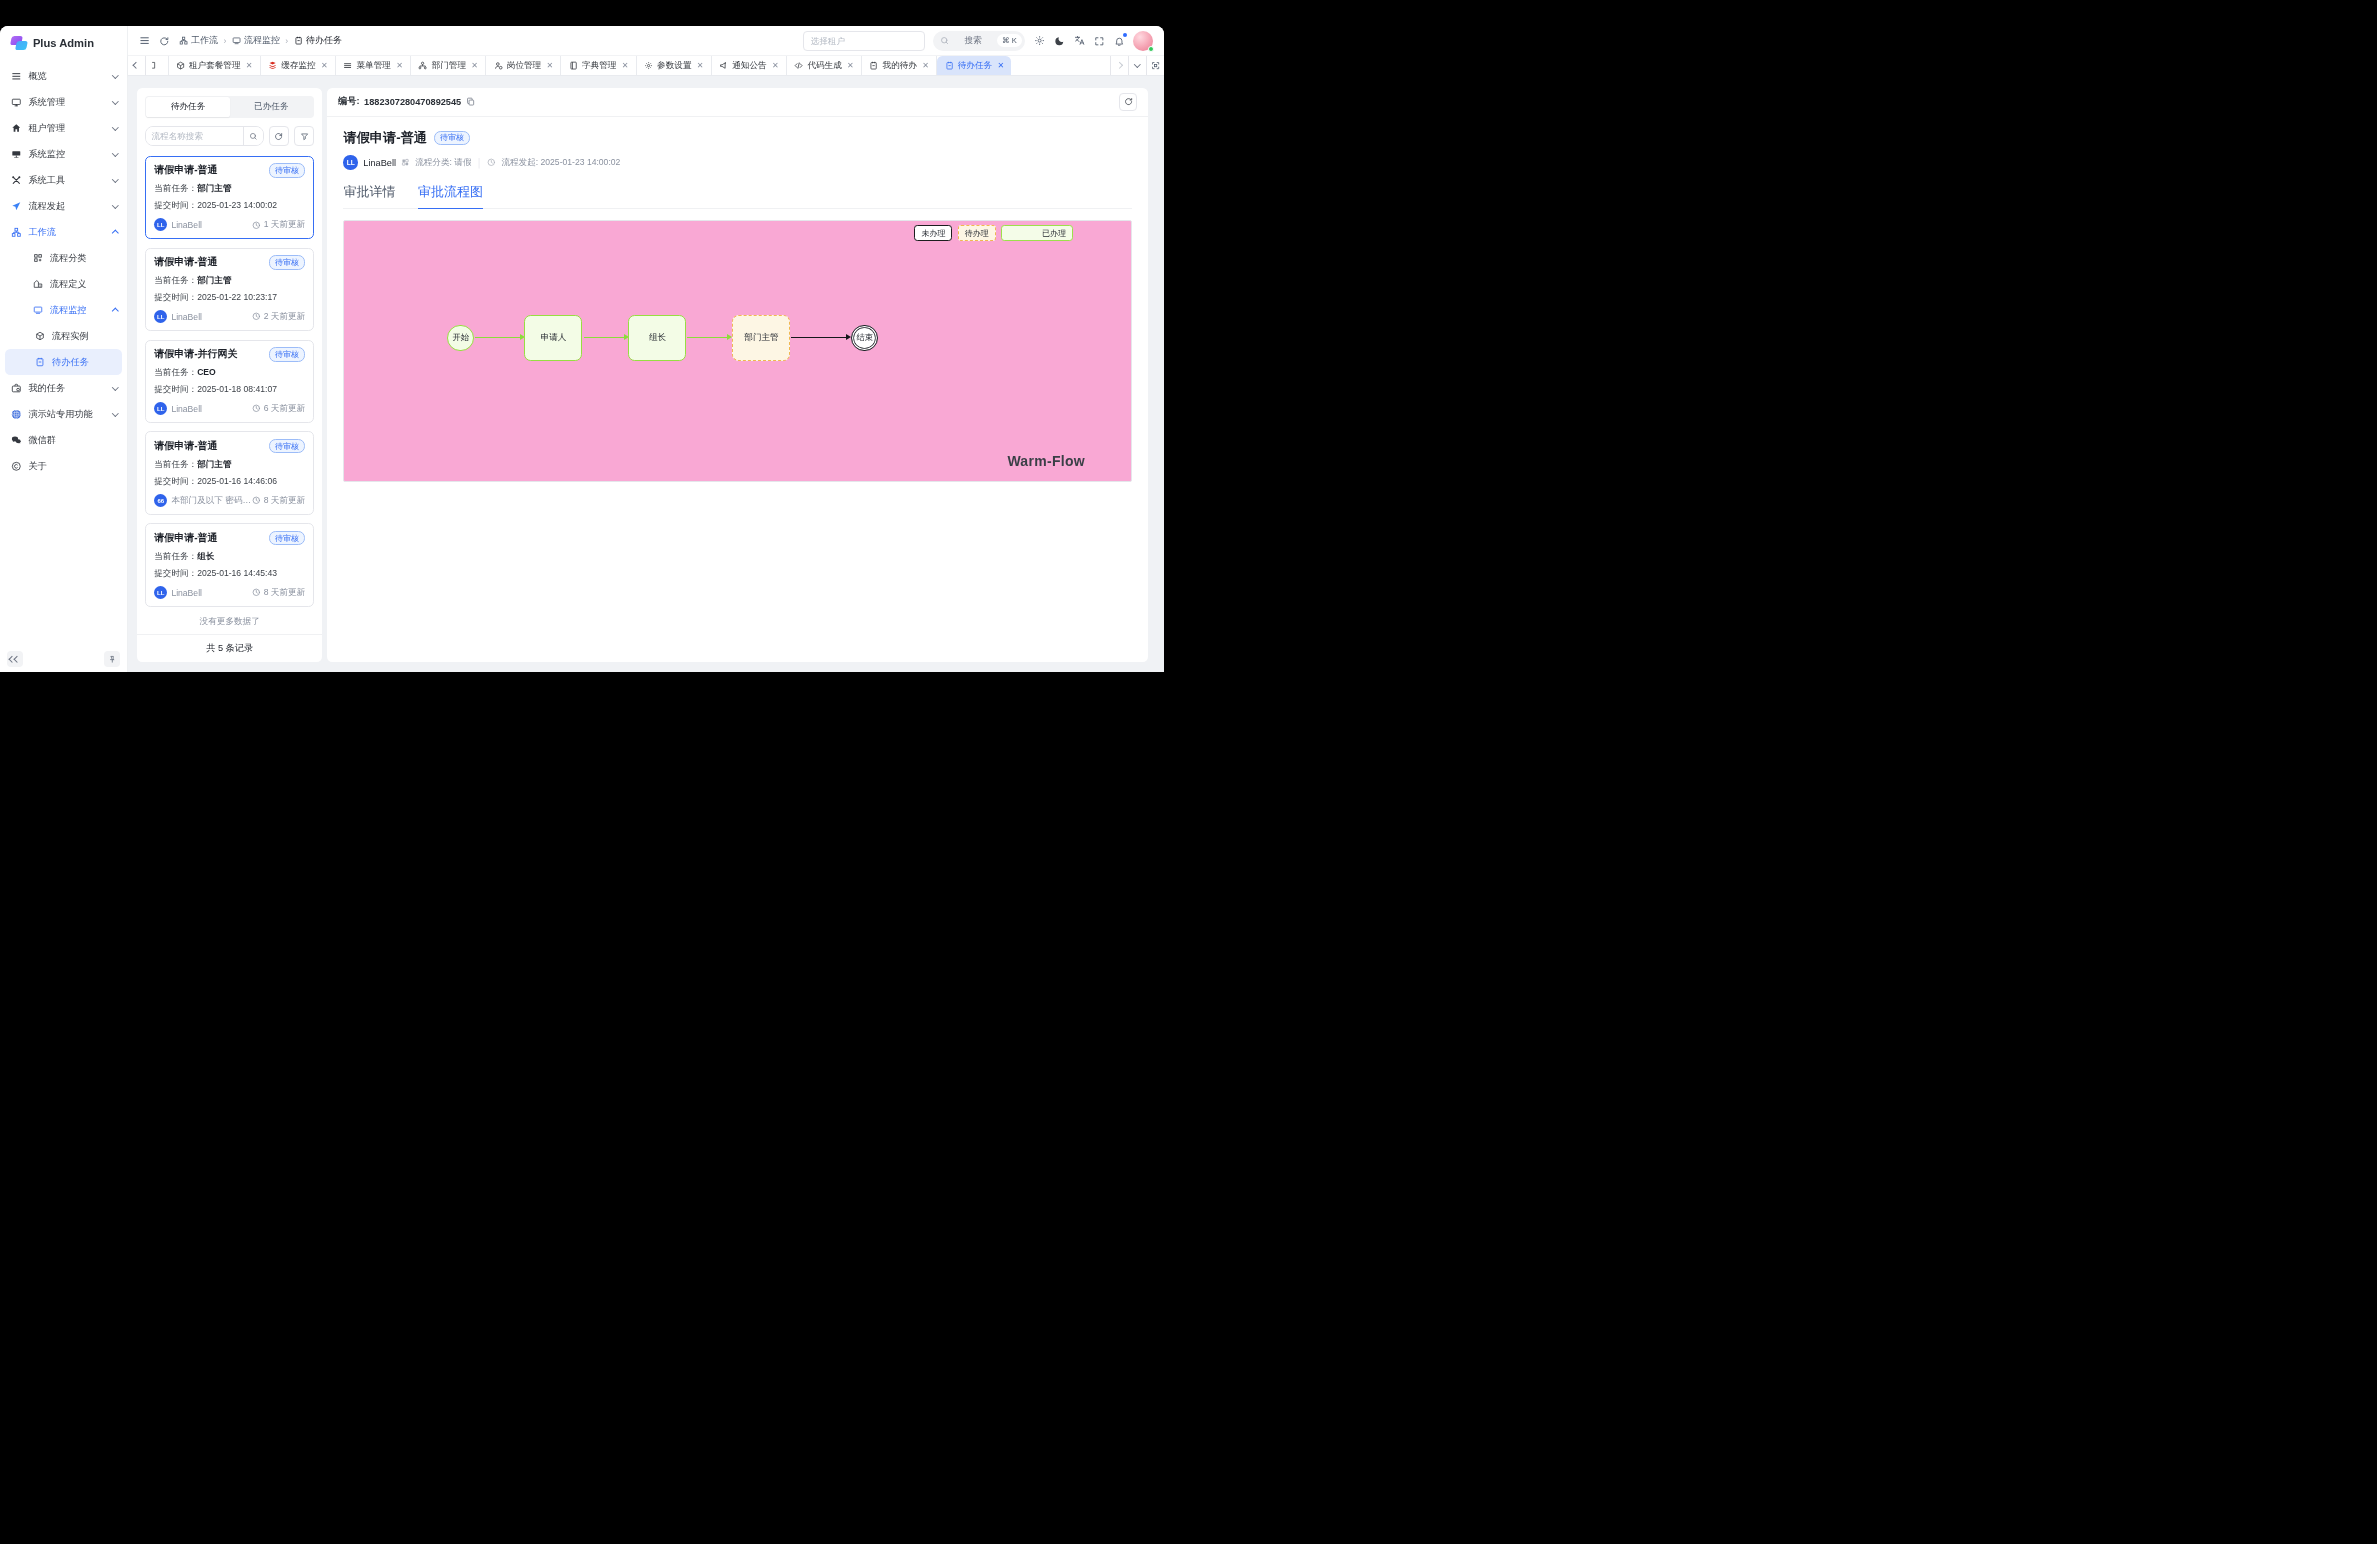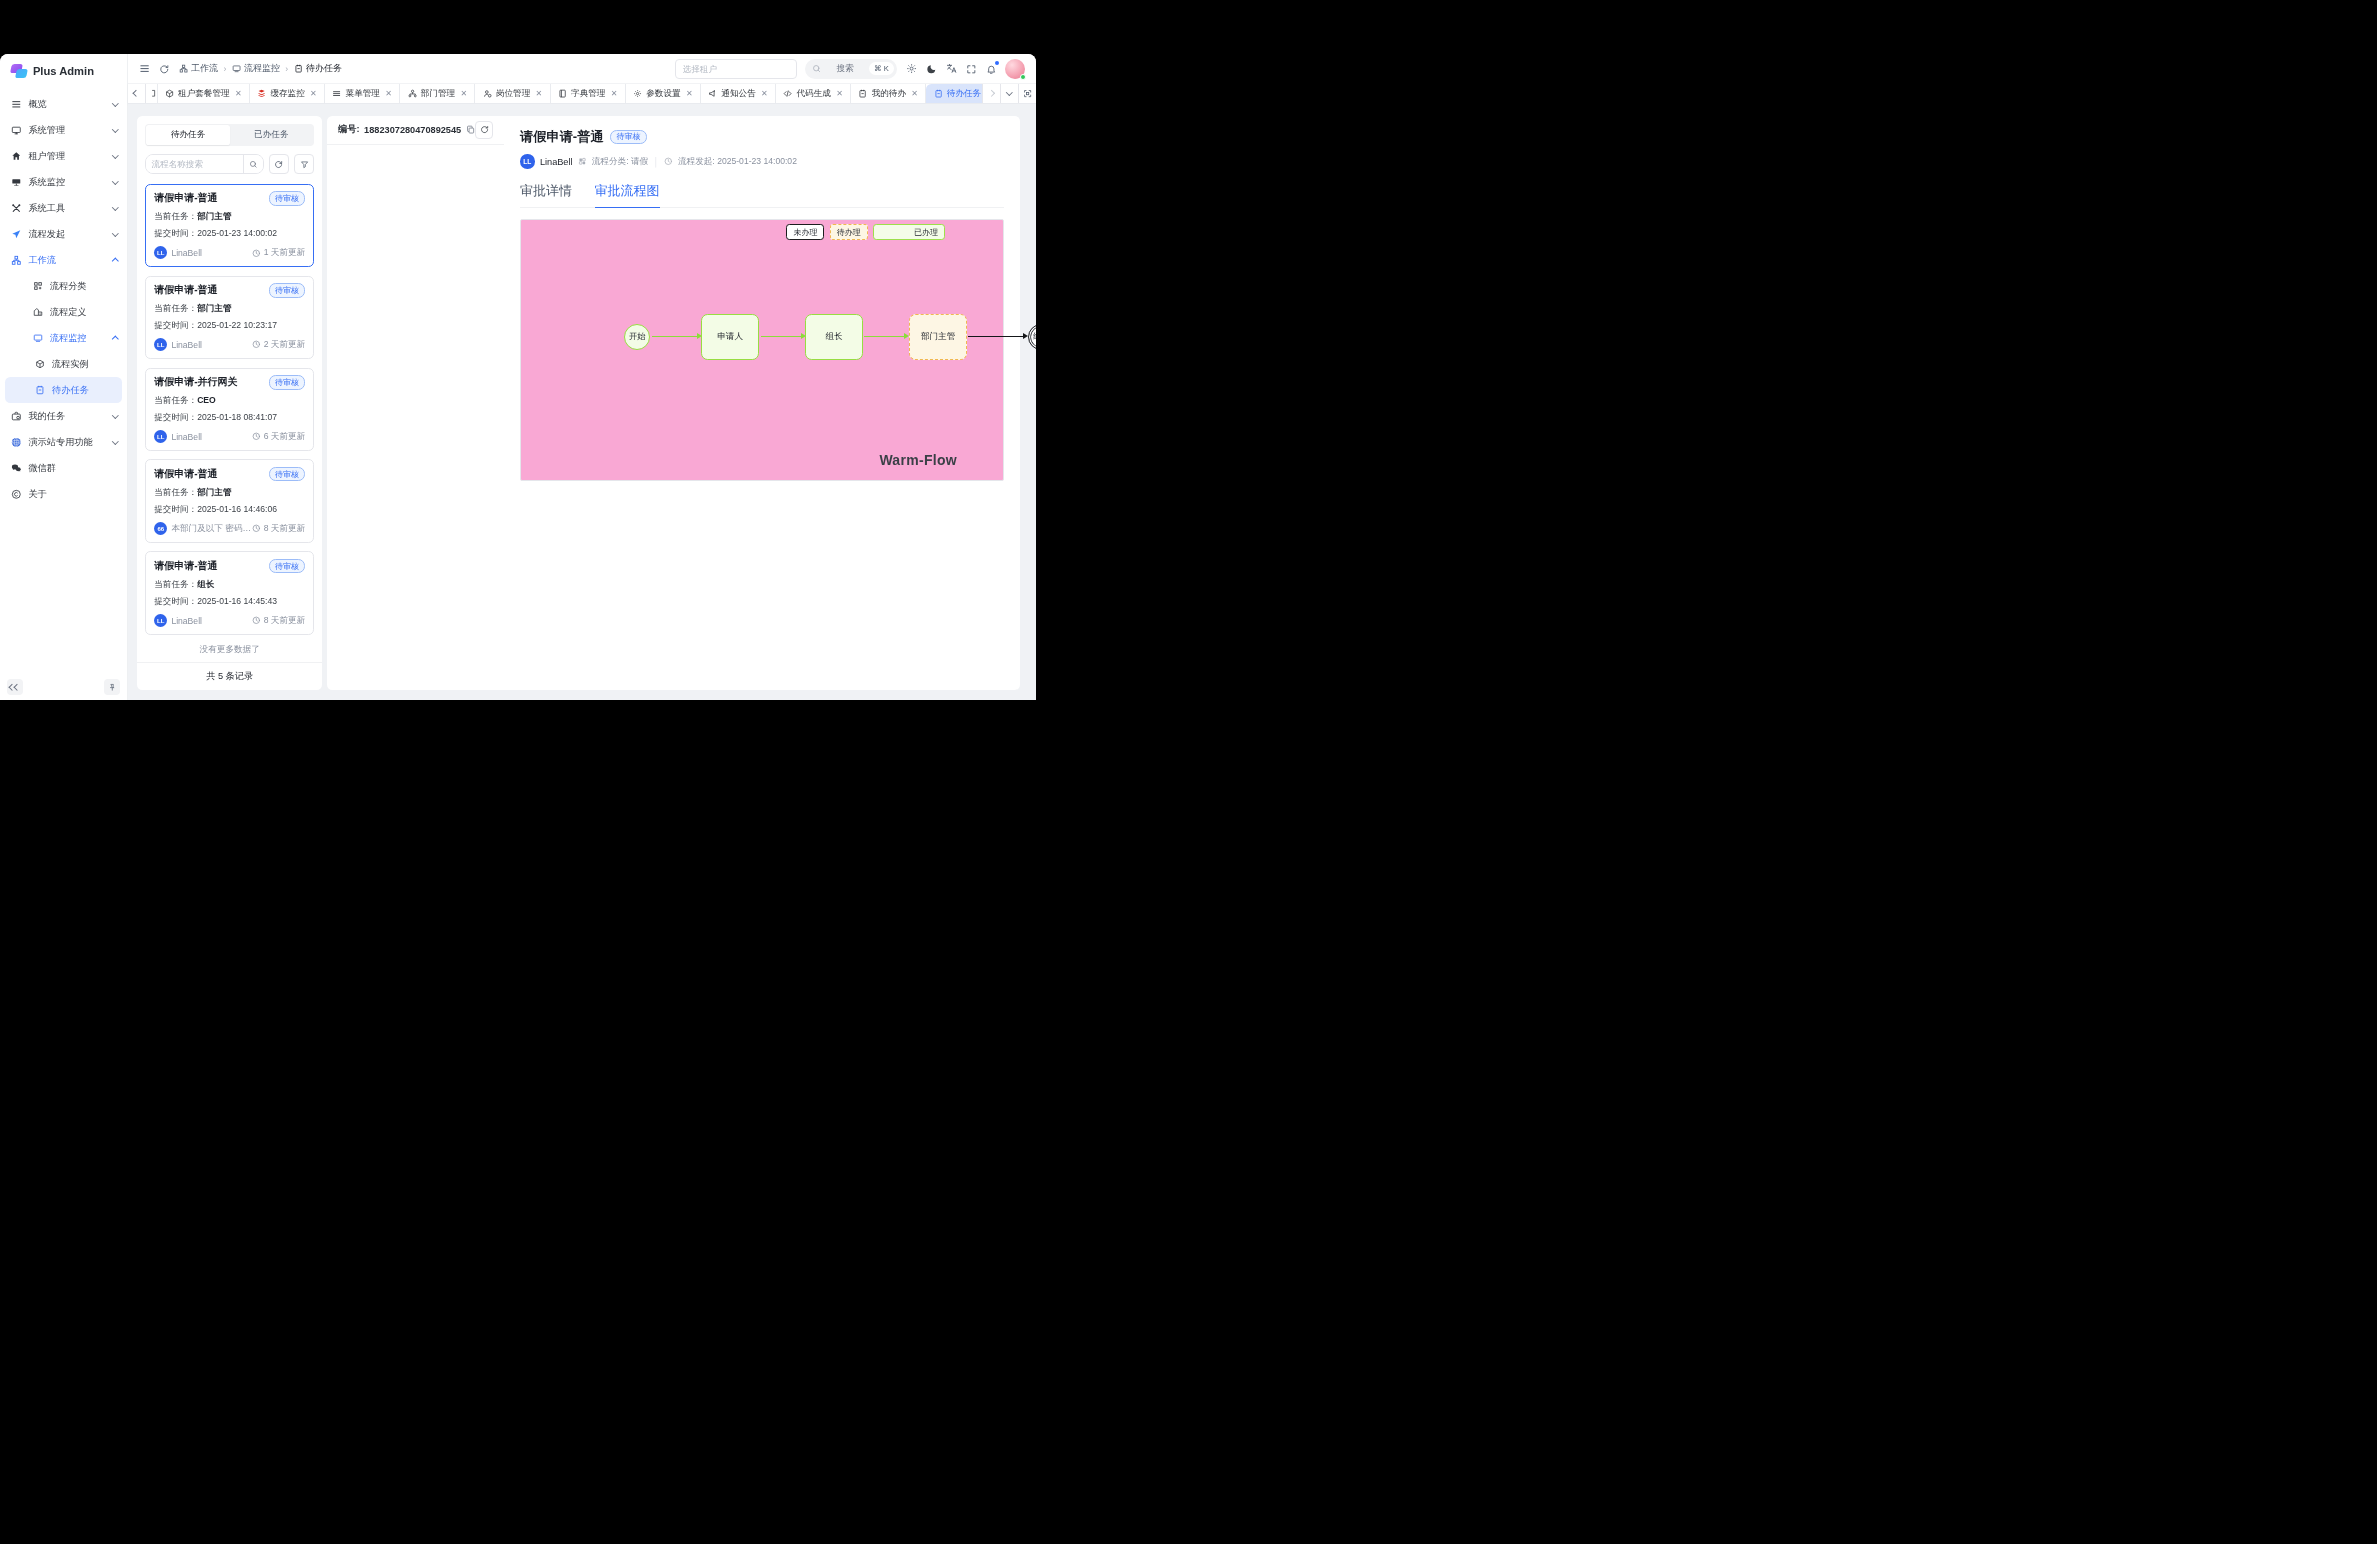--- a/index.html
+++ b/index.html
@@ -1,17 +1,17 @@
 <!DOCTYPE html>
 <html style="font-size:10.6px"><head>
 <meta charset="utf-8">
 <style>
   * { margin:0; padding:0; box-sizing:border-box; }
   body { width:1036px; height:672px; background:#000; font-family:"Liberation Sans","DejaVu Sans",sans-serif; color:#1d2129; overflow:hidden; }
-  .window { position:absolute; left:0; top:26.4px; width:1036px; height:646px; background:#fff; border-radius:8px 8px 0 0; overflow:hidden; display:flex;margin-top:28px; }
+  .window { position:absolute; left:0; top:26.4px; width:1164px; height:646px; background:#fff; border-radius:8px 8px 0 0; overflow:hidden; display:flex; }
 
   
   .sidebar { width:128px; height:100%; background:#fff; border-right:0.7px solid #eef0f2; display:flex; flex-direction:column; flex-shrink:0; }
   .logo-row { display:flex; align-items:center; gap:5.3px; padding:9.2px 10.6px 6.6px; }
   .logo-mark { width:17px; height:14.5px; position:relative; }
   .logo-mark .p1 { position:absolute; left:0; top:0; width:11.2px; height:8.6px; background:linear-gradient(135deg,#b06cf4,#8a4bf0); border-radius:2.6px; transform:skewX(-12deg); }
   .logo-mark .p2 { position:absolute; left:5.3px; top:5.3px; width:11.2px; height:8.6px; background:linear-gradient(135deg,#4aa8fb,#3bc2f5); border-radius:2.6px; transform:skewX(-12deg); }
   .logo-text { font-size:11.2px; font-weight:bold; color:#2a2f36; }
   .nav { flex:1; overflow:hidden; padding-top:6.6px; }
   .mi { display:flex; align-items:center; gap:6.6px; height:26px; padding:0 9.2px 0 10.6px; font-size:9.2px; color:#34383f; cursor:pointer; }
@@ -84,21 +84,21 @@
   .card-row b { color:#1d2129; }
   .card-foot { display:flex; align-items:center; margin-top:6px; }
   .mini-av { width:13.2px; height:13.2px; border-radius:50%; background:#2f63eb; color:#fff; font-size:6px; font-weight:bold; display:flex; align-items:center; justify-content:center; flex-shrink:0; }
   .cf-name { font-size:8.6px; color:#8a919f; margin-left:4px; flex:1; white-space:nowrap; overflow:hidden; text-overflow:ellipsis; }
   .cf-upd { font-size:8.6px; color:#8a919f; display:flex; align-items:center; gap:2.6px; white-space:nowrap; }
   .no-more { text-align:center; color:#8a919f; font-size:8.6px; padding:9.2px 0 4px; }
   .tp-spacer { flex:1; }
   .tp-foot { border-top:0.7px solid #f0f1f3; height:28px; display:flex; align-items:center; justify-content:center; font-size:9.2px; color:#1d2129; font-weight:500; }
 
   
-  .detail-panel { flex:1; background:#fff; border-radius:5.3px; display:flex; flex-direction:row; min-width:0; }
+  .detail-panel { flex:1; background:#fff; border-radius:5.3px; display:flex; flex-direction:column; min-width:0; }
   .dp-head { height:29px; display:flex; align-items:center; justify-content:space-between; padding:0 10.6px; border-bottom:0.7px solid #f0f1f3; }
   .dp-id { font-size:9.2px; font-weight:600; color:#2a2f36; display:flex; align-items:center; gap:4.6px; }
   .copy-ic { color:#6b7280; cursor:pointer; display:flex; }
   .refresh-btn { width:18.5px; height:18.5px; border:0.7px solid #e5e6eb; border-radius:4px; display:flex; align-items:center; justify-content:center; color:#3a3f46; cursor:pointer; background:#fff; }
   .dp-body { padding:12px 16px 0; display:flex; flex-direction:column; flex:1; min-height:0; }
   .dp-title-row { display:flex; align-items:center; gap:6.6px; }
   .dp-title { font-size:13.2px; font-weight:bold; color:#1d2129; }
   .dp-meta { display:flex; align-items:center; gap:5.3px; margin-top:8.6px; font-size:8.6px; color:#8a919f; }
   .dp-meta .who { color:#1d2129; font-size:9.2px; }
   .av22 { width:14.5px; height:14.5px; border-radius:50%; background:#2f63eb; color:#fff; font-size:6.6px; font-weight:bold; display:flex; align-items:center; justify-content:center; }

